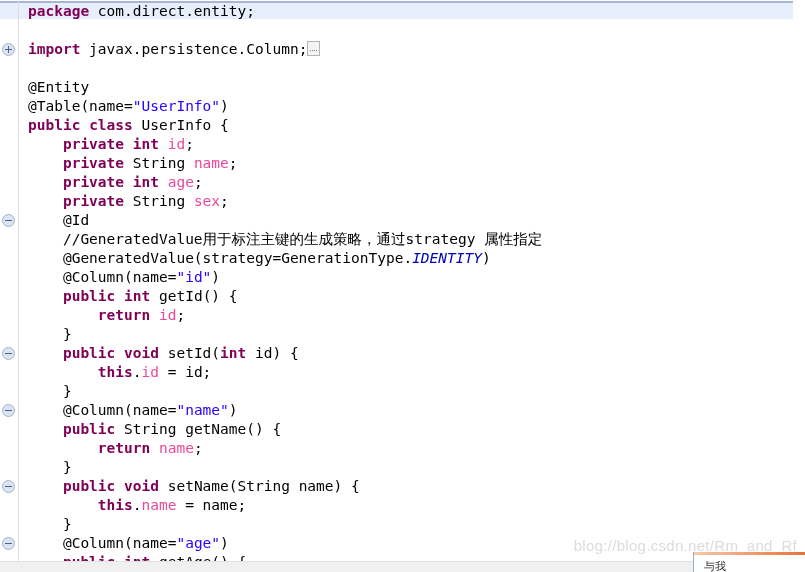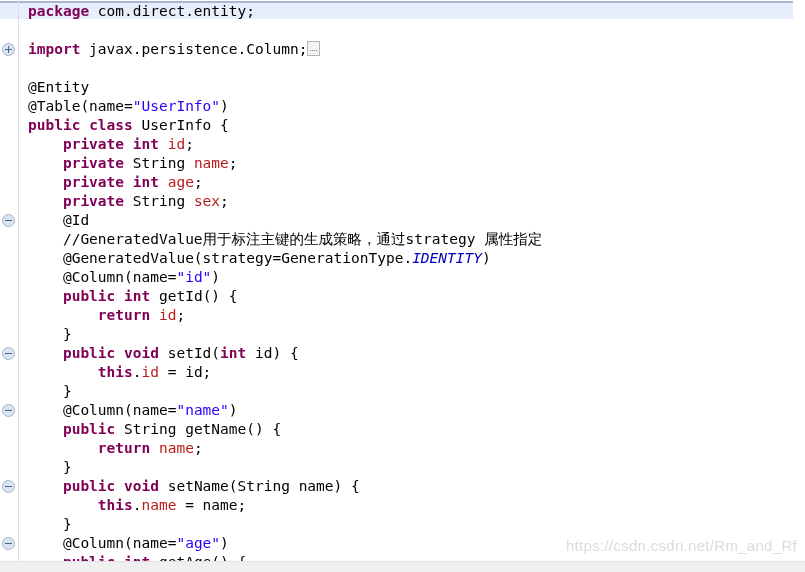--- a/index.html
+++ b/index.html
@@ -97,21 +97,21 @@
     position: absolute;
     left: 28px;
     height: 19.3px;
     white-space: pre;
   }
 
   
   .kw       { color: #7f0055; font-weight: bold; }
   .plain    { color: #000000; }
   .str      { color: #2a00ff; }
-  .field    { color: #b91c1c; }
+  .field    { color: #ec4899; }
   .statfld  { color: #0000c0; font-style: italic; }
   .anno     { color: #000000; }
   .cmt      { color: #000000; }
   .fold-box {
     display: inline-block;
     width: 11px;
     height: 13px;
     border: 1px solid #b4b4b4;
     background: #f4f4f4;
     vertical-align: -2px;
@@ -191,18 +191,22 @@
   <div class="fold plus" style="top: 43px;"></div>
       <div class="fold" style="top: 214px;"></div>
       <div class="fold" style="top: 347px;"></div>
       <div class="fold" style="top: 404px;"></div>
       <div class="fold" style="top: 480px;"></div>
       <div class="fold" style="top: 537px;"></div>
     </div>
 
   <div class="code" id="code-lines"><div class="line" style="top: 2px;"><span class="kw">package</span><span class="plain"> com.direct.entity;</span></div><div class="line" style="top: 21px;"></div><div class="line" style="top: 40px;"><span class="kw">import</span><span class="plain"> javax.persistence.Column;</span><span class="fold-box"></span></div><div class="line" style="top: 59px;"></div><div class="line" style="top: 78px;"><span class="anno">@Entity</span></div><div class="line" style="top: 97px;"><span class="anno">@Table(name=</span><span class="str">"UserInfo"</span><span class="anno">)</span></div><div class="line" style="top: 116px;"><span class="kw">public</span><span class="plain"> </span><span class="kw">class</span><span class="plain"> UserInfo {</span></div><div class="line" style="top: 135px;"><span class="plain">    </span><span class="kw">private</span><span class="plain"> </span><span class="kw">int</span><span class="plain"> </span><span class="field">id</span><span class="plain">;</span></div><div class="line" style="top: 154px;"><span class="plain">    </span><span class="kw">private</span><span class="plain"> String </span><span class="field">name</span><span class="plain">;</span></div><div class="line" style="top: 173px;"><span class="plain">    </span><span class="kw">private</span><span class="plain"> </span><span class="kw">int</span><span class="plain"> </span><span class="field">age</span><span class="plain">;</span></div><div class="line" style="top: 192px;"><span class="plain">    </span><span class="kw">private</span><span class="plain"> String </span><span class="field">sex</span><span class="plain">;</span></div><div class="line" style="top: 211px;"><span class="plain">    </span><span class="anno">@Id</span></div><div class="line" style="top: 230px;"><span class="plain">    </span><span class="cmt">//GeneratedValue用于标注主键的生成策略，通过strategy 属性指定</span></div><div class="line" style="top: 249px;"><span class="plain">    </span><span class="anno">@GeneratedValue(strategy=GenerationType.</span><span class="statfld">IDENTITY</span><span class="anno">)</span></div><div class="line" style="top: 268px;"><span class="plain">    </span><span class="anno">@Column(name=</span><span class="str">"id"</span><span class="anno">)</span></div><div class="line" style="top: 287px;"><span class="plain">    </span><span class="kw">public</span><span class="plain"> </span><span class="kw">int</span><span class="plain"> getId() {</span></div><div class="line" style="top: 306px;"><span class="plain">        </span><span class="kw">return</span><span class="plain"> </span><span class="field">id</span><span class="plain">;</span></div><div class="line" style="top: 325px;"><span class="plain">    }</span></div><div class="line" style="top: 344px;"><span class="plain">    </span><span class="kw">public</span><span class="plain"> </span><span class="kw">void</span><span class="plain"> setId(</span><span class="kw">int</span><span class="plain"> id) {</span></div><div class="line" style="top: 363px;"><span class="plain">        </span><span class="kw">this</span><span class="plain">.</span><span class="field">id</span><span class="plain"> = id;</span></div><div class="line" style="top: 382px;"><span class="plain">    }</span></div><div class="line" style="top: 401px;"><span class="plain">    </span><span class="anno">@Column(name=</span><span class="str">"name"</span><span class="anno">)</span></div><div class="line" style="top: 420px;"><span class="plain">    </span><span class="kw">public</span><span class="plain"> String getName() {</span></div><div class="line" style="top: 439px;"><span class="plain">        </span><span class="kw">return</span><span class="plain"> </span><span class="field">name</span><span class="plain">;</span></div><div class="line" style="top: 458px;"><span class="plain">    }</span></div><div class="line" style="top: 477px;"><span class="plain">    </span><span class="kw">public</span><span class="plain"> </span><span class="kw">void</span><span class="plain"> setName(String name) {</span></div><div class="line" style="top: 496px;"><span class="plain">        </span><span class="kw">this</span><span class="plain">.</span><span class="field">name</span><span class="plain"> = name;</span></div><div class="line" style="top: 515px;"><span class="plain">    }</span></div><div class="line" style="top: 534px;"><span class="plain">    </span><span class="anno">@Column(name=</span><span class="str">"age"</span><span class="anno">)</span></div><div class="line" style="top: 553px;"><span class="plain">    </span><span class="kw">public</span><span class="plain"> </span><span class="kw">int</span><span class="plain"> getAge() {</span></div></div>
 
-  <div class="watermark">https://csdn.csdn.net/Rm_and_Rf</div>
+  <div class="watermark">blog://blog.csdn.net/Rm_and_Rf</div>
 
   <div class="bottom-strip"></div>
 
+  <div class="corner-panel">
+    <div class="corner-panel-tabline"></div>
+    <div class="corner-panel-label">与我</div>
+  </div>
 
 </div>
 
 </body></html>

